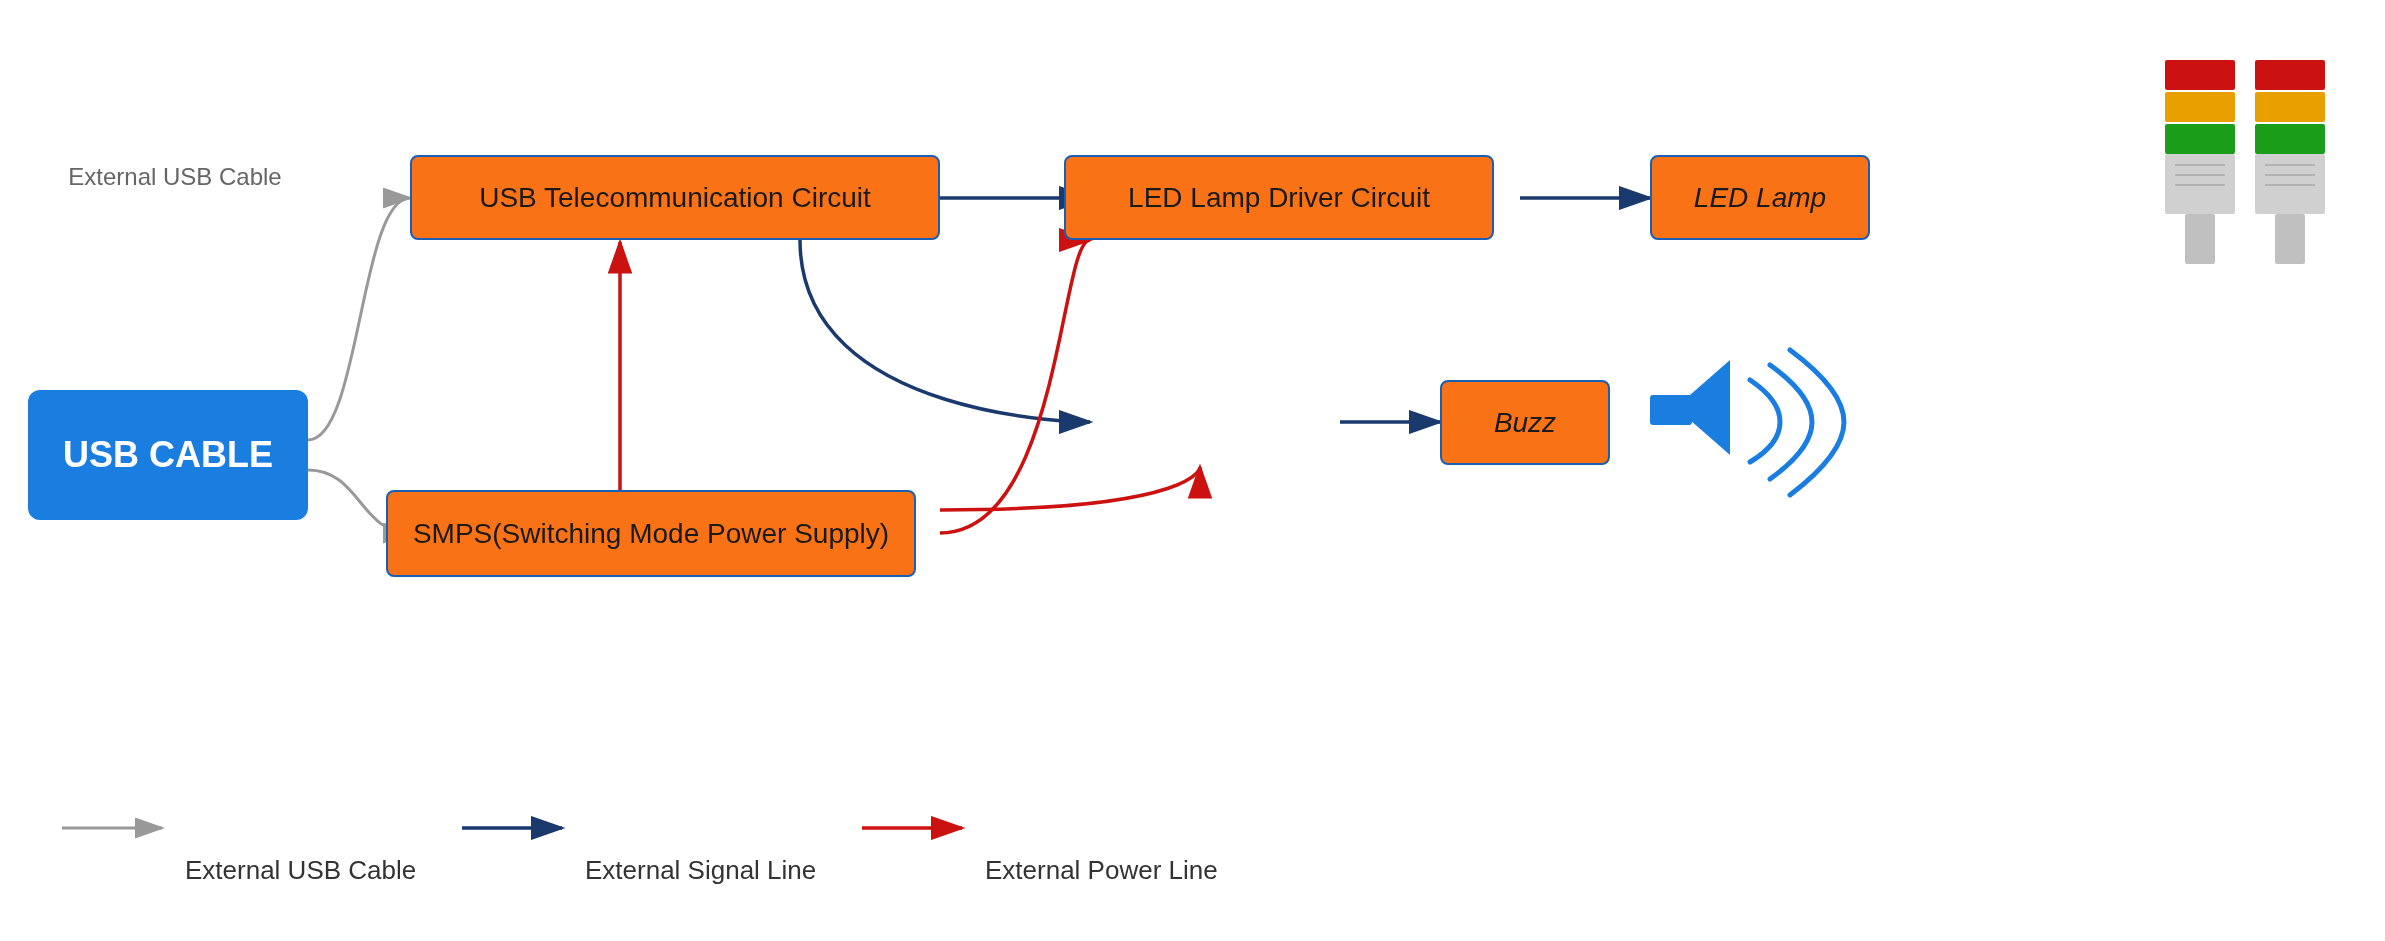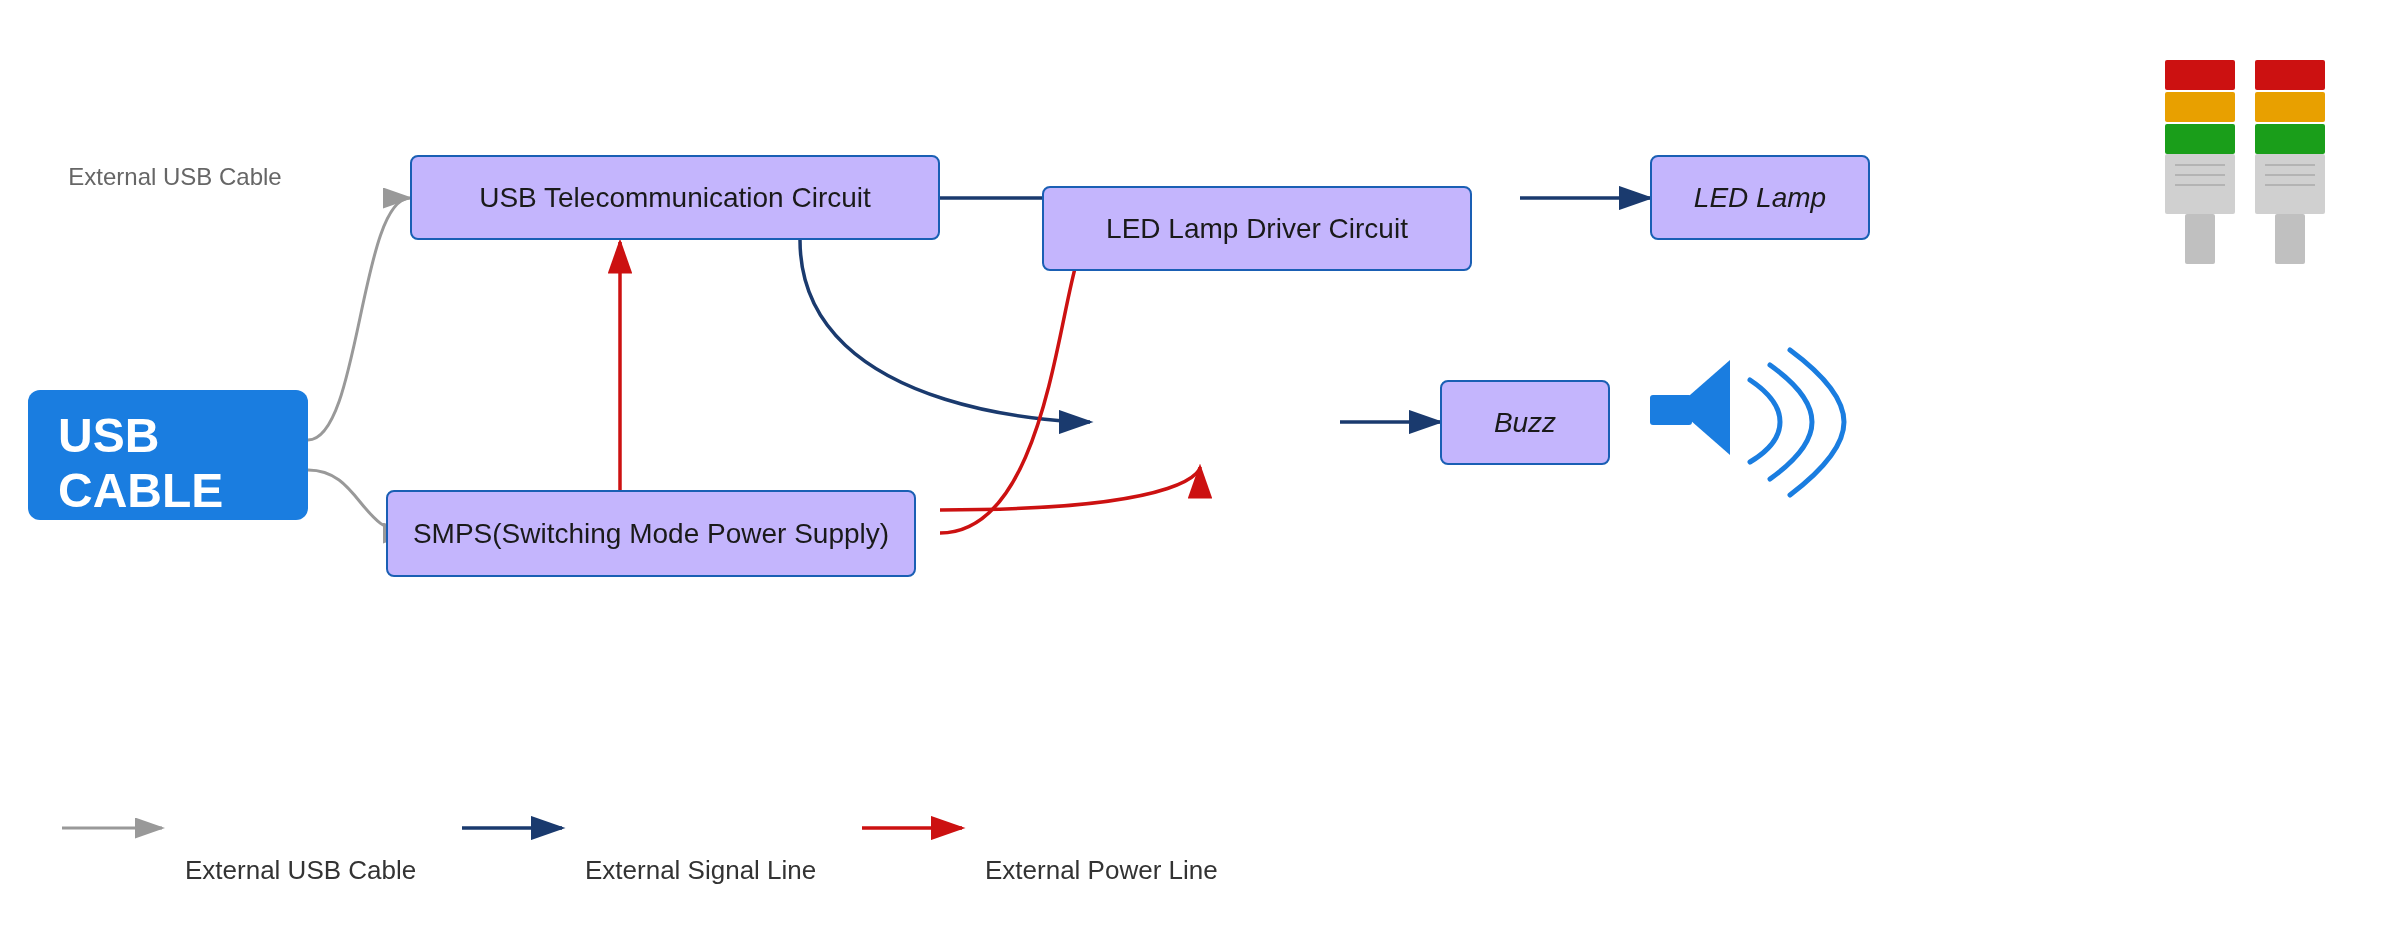--- a/index.html
+++ b/index.html
@@ -20,32 +20,32 @@
     .box {
       position: absolute;
       border: 2.5px solid #1a5fb4;
       border-radius: 8px;
       display: flex;
       align-items: center;
       justify-content: center;
       font-size: 28px;
       font-weight: 500;
       color: #1a1a1a;
-      background: #c4b5fd;
+      background: #f97316;
       text-align: center;
       padding: 10px 20px;
     }
     .usb-cable-box {
       position: absolute;
       background: #1a7de0;
       border-radius: 12px;
       display: flex;
-      align-items: flex-start;
+      align-items: center;
       justify-content: center;
-      font-size: 48px;
+      font-size: 36px;
       font-weight: 700;
       color: #fff;
       padding: 18px 30px;
     }
     svg.diagram-svg {
       position: absolute;
       top: 0; left: 0;
       width: 2385px;
       height: 941px;
       overflow: visible;
@@ -134,21 +134,21 @@
   </svg>
 
   <div class="usb-cable-box" style="left:28px; top:390px; width:280px; height:130px;">
     <span>USB CABLE</span>
   </div>
 
   <div class="box" style="left:410px; top:155px; width:530px; height:85px;">
     <span>USB Telecommunication Circuit</span>
   </div>
 
-  <div class="box" style="left:1042px; top:155px; width:430px; height:85px;margin-top:31px;">
+  <div class="box" style="left:1064px; top:155px; width:430px; height:85px;">
     <span>LED Lamp Driver Circuit</span>
   </div>
 
   <div class="box" style="left:1650px; top:155px; width:220px; height:85px;font-style:italic;">
     <span>LED Lamp</span>
   </div>
 
   <div class="box" style="left:386px; top:490px; width:530px; height:87px;">
     <span>SMPS(Switching Mode Power Supply)</span>
   </div>

